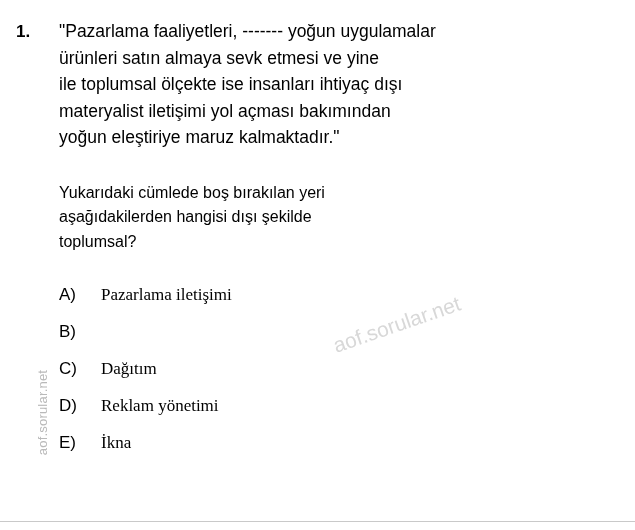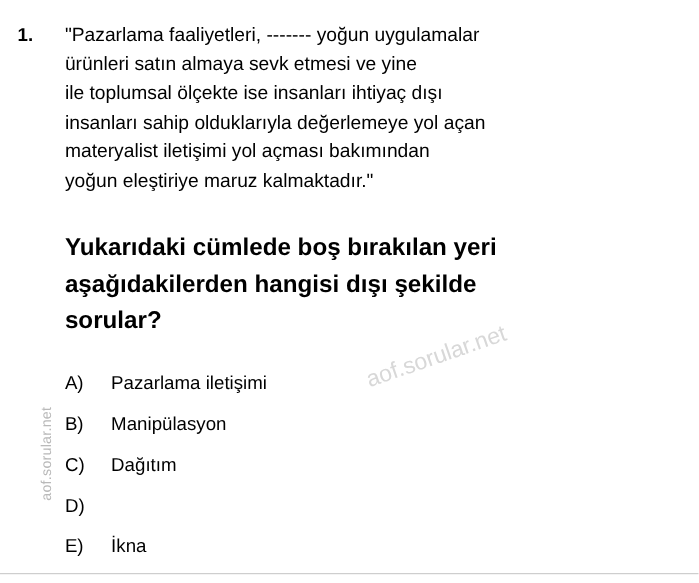--- a/index.html
+++ b/index.html
@@ -77,22 +77,22 @@
     text-justify: inter-word;
     width: 553px;
     color: #000;
   }
   .stem .lastline {
     text-align: left;
   }
 
   .prompt {
     margin-top: 30px;
-    font-size: 22px;
-    font-weight: bold;
+    font-size: 16px;
+    font-weight: normal;
     line-height: 1.52;
     text-align: justify;
     text-justify: inter-word;
     width: 553px;
     color: #000;
   }
   .prompt .lastline {
     text-align: left;
   }
 
@@ -106,20 +106,21 @@
     font-size: 17px;
     line-height: 1.3;
   }
   .option-letter {
     width: 42px;
     flex: 0 0 42px;
     color: #000;
   }
   .option-text {
     color: #000;
+    font-family: Liberation Serif, serif;
   }
 
   .bottom-rule {
     position: absolute;
     left: 0;
     bottom: 8px;
     width: 635px;
     height: 1px;
     background: #c9c9c9;
   }
@@ -132,46 +133,45 @@
 <div class="watermark-side">aof.sorular.net</div>
 
 <div class="q-number">1.</div>
 
 <div class="content">
 
   <div class="stem">
     <div>"Pazarlama faaliyetleri, ------- yoğun  uygulamalar</div>
     <div>ürünleri  satın  almaya  sevk  etmesi  ve  yine</div>
     <div>ile toplumsal ölçekte ise insanları  ihtiyaç  dışı</div>
-    <div>insanları sahip olduklarıyla değerlemeye yol açan</div>
     <div>materyalist  iletişimi  yol  açması  bakımından</div>
     <div class="lastline">yoğun eleştiriye maruz kalmaktadır."</div>
   </div>
 
   <div class="prompt">
     <div>Yukarıdaki   cümlede   boş   bırakılan   yeri</div>
     <div>aşağıdakilerden   hangisi   dışı   şekilde</div>
-    <div class="lastline">sorular?</div>
+    <div class="lastline">toplumsal?</div>
   </div>
 
   <div class="options">
     <div class="option">
       <span class="option-letter">A)</span>
       <span class="option-text">Pazarlama iletişimi</span>
     </div>
     <div class="option">
       <span class="option-letter">B)</span>
-      <span class="option-text">Manipülasyon</span>
     </div>
     <div class="option">
       <span class="option-letter">C)</span>
       <span class="option-text">Dağıtım</span>
     </div>
     <div class="option">
       <span class="option-letter">D)</span>
+      <span class="option-text">Reklam yönetimi</span>
     </div>
     <div class="option">
       <span class="option-letter">E)</span>
       <span class="option-text">İkna</span>
     </div>
   </div>
 
 </div>
 
 <div class="watermark-center">aof.sorular.net</div>

